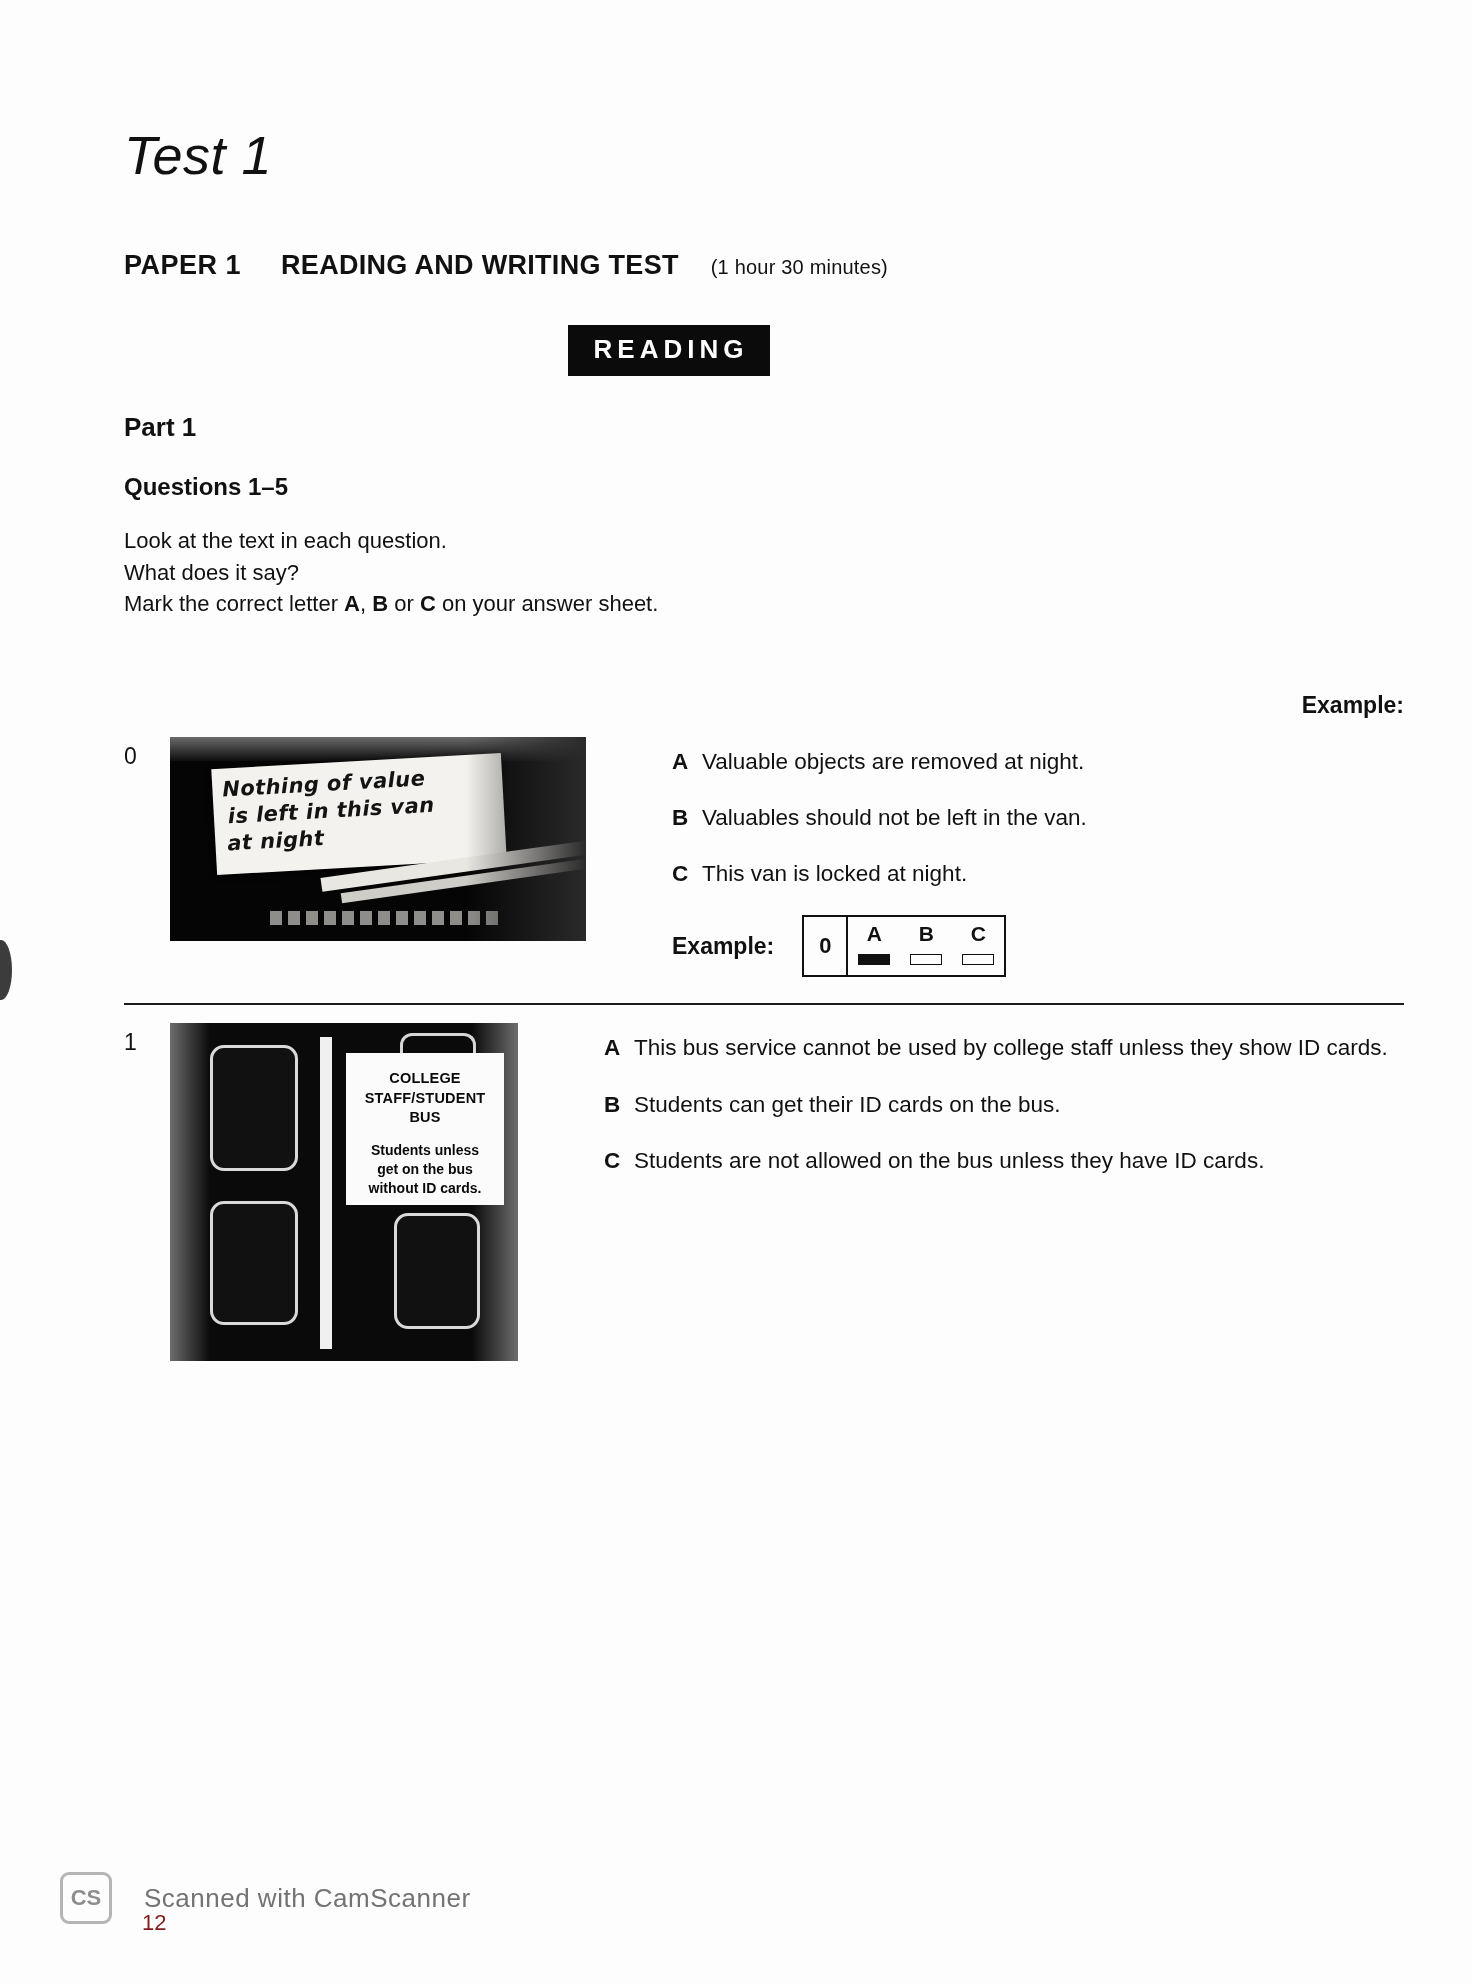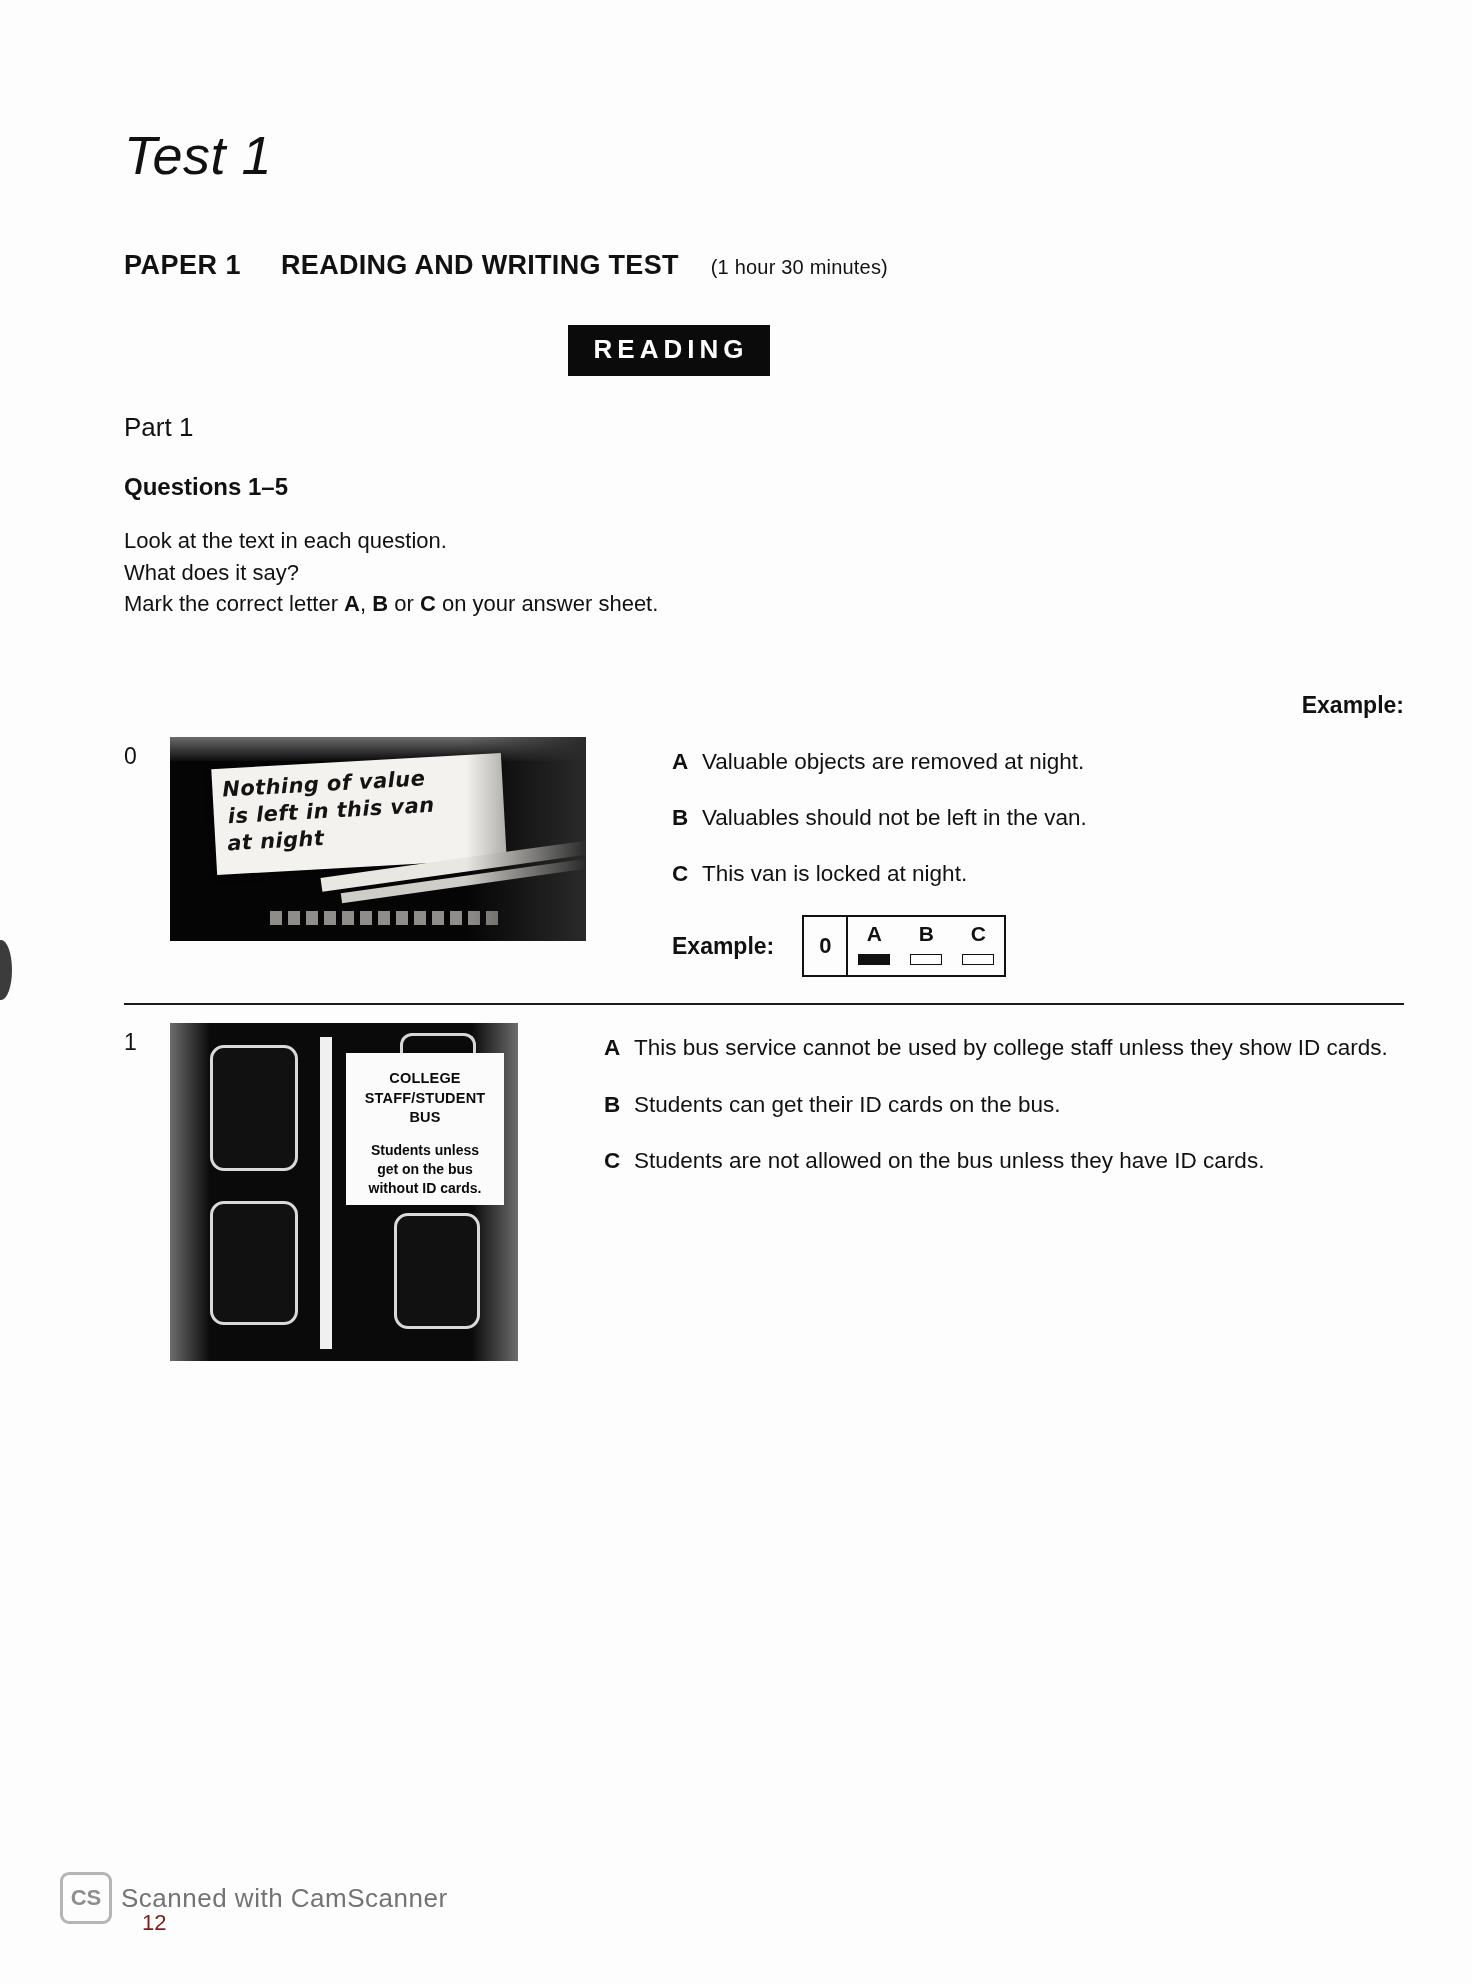--- a/index.html
+++ b/index.html
@@ -82,21 +82,21 @@
     display: inline-block;
     background: #0b0b0b;
     color: #ffffff;
     font-weight: bold;
     font-size: 26px;
     letter-spacing: 5px;
     padding: 9px 22px 11px 26px;
   }
 
   .part-heading {
-    font-weight: normal;
+    font-weight: bold;
     font-size: 26px;
     margin-top: 36px;
   }
   .questions-heading {
     font-weight: bold;
     font-size: 24px;
     margin-top: 30px;
   }
 
   .instructions {
@@ -356,21 +356,21 @@
     width: 46px;
     height: 46px;
     border: 3px solid #b5b5b5;
     border-radius: 9px;
     display: flex;
     align-items: center;
     justify-content: center;
     font-weight: bold;
     font-size: 22px;
     color: #8e8e8e;
-    margin-right: 9px;
+    margin-right: 32px;
   }
   .cs-text {
     font-size: 26px;
     color: #737373;
     letter-spacing: .5px;
   }
   .page-num {
     position: absolute;
     left: 142px;
     bottom: 48px;

